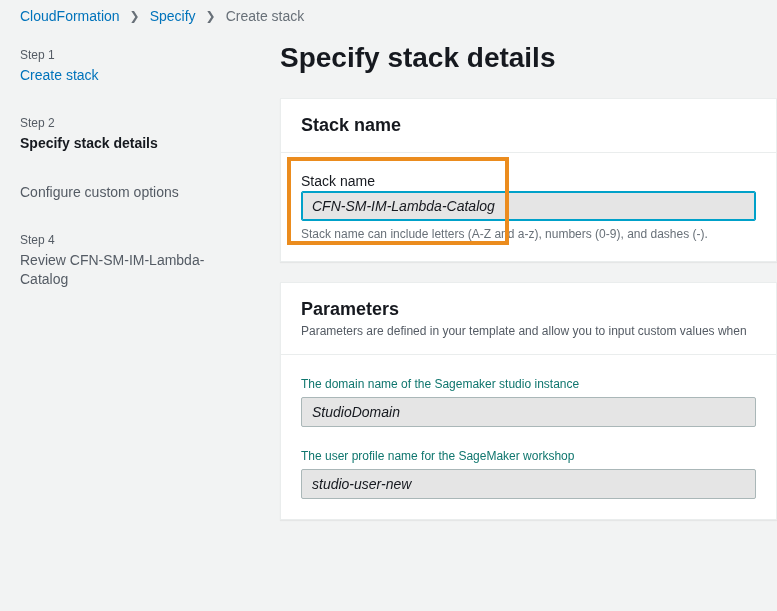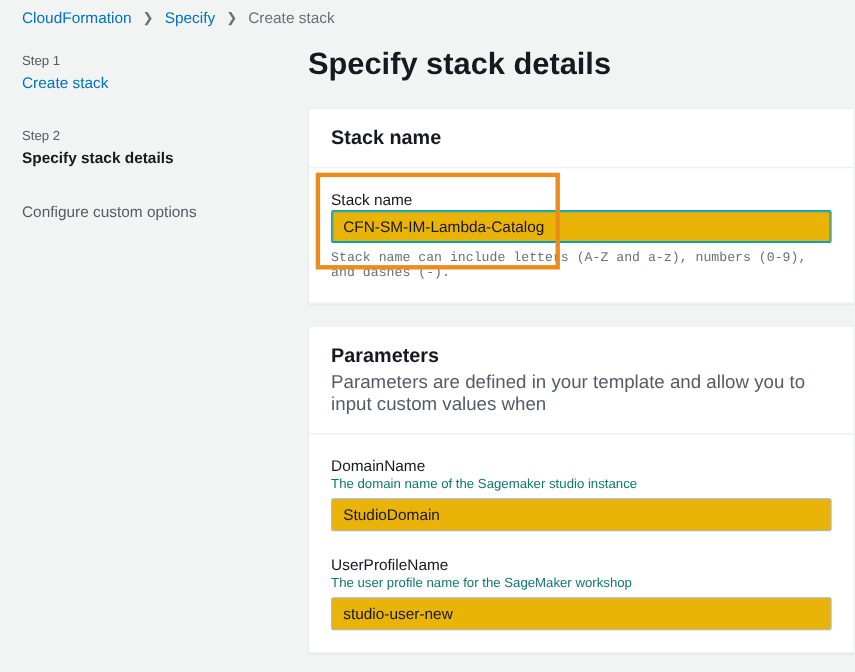--- a/index.html
+++ b/index.html
@@ -14,28 +14,28 @@
     .step { margin-bottom: 30px; }
     .step-label { font-size: 12px; color: #545b64; margin-bottom: 4px; }
     .step-title { font-size: 14px; color: #545b64; line-height: 1.4; }
     .step-title.link { color: #0073bb; cursor: pointer; }
     .step-title.active { color: #16191f; font-weight: 700; }
     .main { flex: 1; padding: 10px 0 0 20px; overflow: hidden; }
     .page-title { font-size: 28px; font-weight: 700; margin-bottom: 24px; color: #16191f; }
     .panel { background: #fff; border: 1px solid #eaeded; box-shadow: 0 1px 1px rgba(0,0,0,0.05); margin-bottom: 20px; }
     .panel-header { padding: 16px 20px; border-bottom: 1px solid #eaeded; }
     .panel-title { font-size: 18px; font-weight: 700; color: #16191f; }
-    .panel-subtitle { font-size: 17px; color: #545b64; margin-top: 4px; }
+    .panel-subtitle { font-size: 12px; color: #545b64; margin-top: 4px; }
     .panel-body { padding: 20px; }
     .field { margin-bottom: 22px; }
     .field:last-child { margin-bottom: 0; }
     .field-label { font-size: 14px; font-weight: 400; color: #16191f; margin-bottom: 2px; display: block; }
     .field-desc { font-size: 12px; color: #0f766e; margin-bottom: 6px; margin-top: 2px; }
-    .field-hint { font-size: 12px; color: #687078; margin-top: 6px; font-family: Liberation Mono, monospace; }
-    .text-input { width: 100%; padding: 6px 10px; font-size: 14px; border: 1px solid #aab7b8; border-radius: 2px; color: #16191f; background: #eab308; }
+    .field-hint { font-size: 12px; color: #687078; margin-top: 6px; }
+    .text-input { width: 100%; padding: 6px 10px; font-size: 14px; border: 1px solid #aab7b8; border-radius: 2px; color: #16191f; background: #e5e5e5; font-style: italic; }
     .text-input.focused { border-color: #00a1c9; outline: none; box-shadow: 0 0 0 1px #00a1c9 inset; }
     .highlight-box { position: relative; }
     .highlight-overlay { position: absolute; border: 4px solid #eb8c1e; pointer-events: none; }
     .stack-name-highlight { top: -16px; left: -14px; width: 222px; height: 88px; }
   </style>
 </head>
 <body>
 
 <div class="app">
   <nav class="breadcrumb">
@@ -52,20 +52,24 @@
         <div class="step-label">Step 1</div>
         <div class="step-title link">Create stack</div>
       </div>
       <div class="step">
         <div class="step-label">Step 2</div>
         <div class="step-title active">Specify stack details</div>
       </div>
       <div class="step">
         <div class="step-title">Configure custom options</div>
       </div>
+      <div class="step">
+        <div class="step-label">Step 4</div>
+        <div class="step-title">Review CFN-SM-IM-Lambda-Catalog</div>
+      </div>
     </aside>
 
     <main class="main">
       <h1 class="page-title">Specify stack details</h1>
 
       <section class="panel">
         <div class="panel-header">
           <h2 class="panel-title">Stack name</h2>
         </div>
         <div class="panel-body">
@@ -78,26 +82,24 @@
         </div>
       </section>
 
       <section class="panel">
         <div class="panel-header">
           <h2 class="panel-title">Parameters</h2>
           <div class="panel-subtitle">Parameters are defined in your template and allow you to input custom values when</div>
         </div>
         <div class="panel-body">
           <div class="field">
-            <label class="field-label">DomainName</label>
             <div class="field-desc">The domain name of the Sagemaker studio instance</div>
             <input type="text" class="text-input" value="StudioDomain" style="">
           </div>
           <div class="field">
-            <label class="field-label">UserProfileName</label>
             <div class="field-desc">The user profile name for the SageMaker workshop</div>
             <input type="text" class="text-input" value="studio-user-new" style="">
           </div>
         </div>
       </section>
     </main>
   </div>
 </div>
 
 </body></html>

